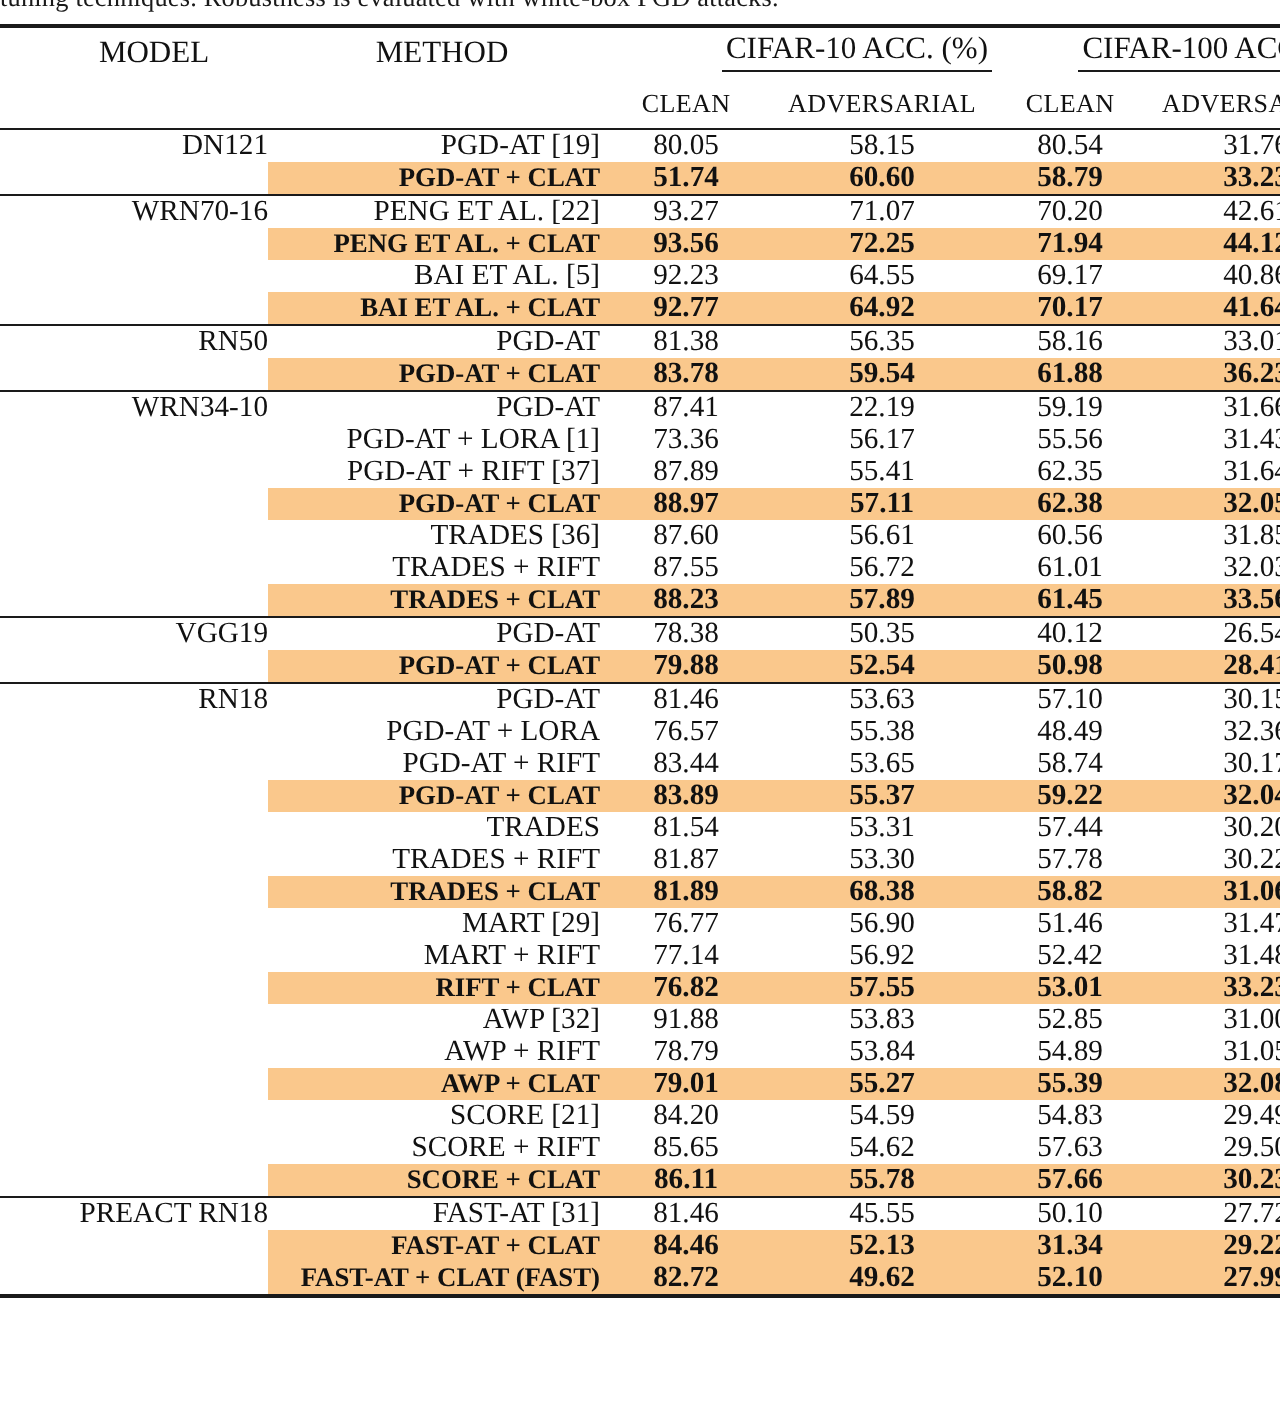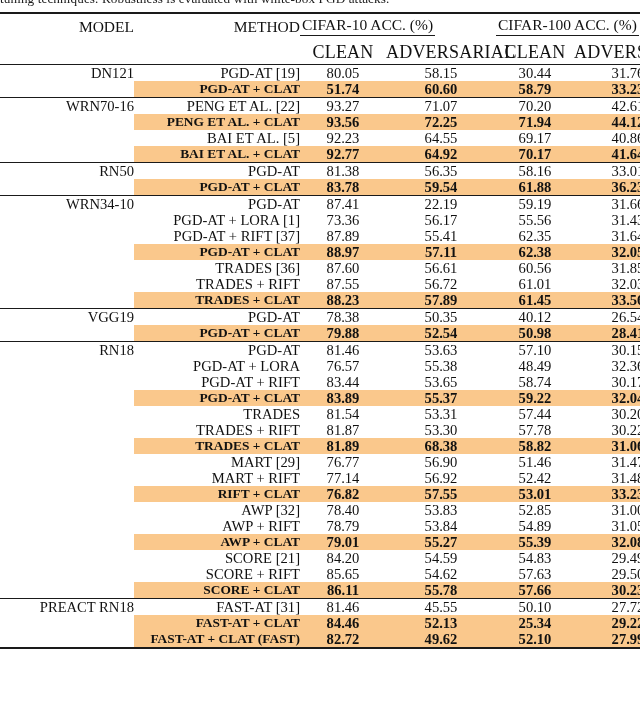--- a/index.html
+++ b/index.html
@@ -72,37 +72,37 @@
   }
 
   
   .hdr-main td {
     height: 25px;
     font-size: 15.5px;
     padding-top: 1px;
   }
   .hdr-main td.model-h,
   .hdr-main td.method-h {
-    text-align: right;
+    text-align: center;
     padding-left: 20px;
   }
   .hdr-main td.method-h { padding-left: 8px; }
   .hdr-main td.group-h {
-    text-align: left;
+    text-align: right;
   }
   .hdr-main td.group-h .grp-inner {
     display: inline-block;
     border-bottom: 1px solid #1a1a1a;
     padding: 0 2px 2px 2px;
     white-space: nowrap;
   }
 
   .hdr-sub td {
     height: 25px;
-    font-size: 18px;
+    font-size: 13px;
     text-align: center;
     letter-spacing: 0.2px;
     padding-bottom: 3px;
   }
 
   
   tr.data td {
     height: 16px;
     font-size: 14.6px;
   }
@@ -168,21 +168,21 @@
         <td>ADVERSARIAL</td>
       </tr>
       <tr class="rule-thin">
         <td colspan="6"></td>
       </tr>
       <tr class="data">
         <td class="model">DN121</td>
         <td class="method">PGD-AT [19]</td>
         <td class="num">80.05</td>
         <td class="num">58.15</td>
-        <td class="num">30.44</td>
+        <td class="num">80.54</td>
         <td class="num">31.76</td>
       </tr>
       <tr class="data hl">
         <td class="model"></td>
         <td class="method">PGD-AT + CLAT</td>
         <td class="num">51.74</td>
         <td class="num">60.60</td>
         <td class="num">58.79</td>
         <td class="num">33.23</td>
       </tr>
@@ -397,21 +397,21 @@
         <td class="model"></td>
         <td class="method">RIFT + CLAT</td>
         <td class="num">76.82</td>
         <td class="num">57.55</td>
         <td class="num">53.01</td>
         <td class="num">33.23</td>
       </tr>
       <tr class="data">
         <td class="model"></td>
         <td class="method">AWP [32]</td>
-        <td class="num">78.40</td>
+        <td class="num">91.88</td>
         <td class="num">53.83</td>
         <td class="num">52.85</td>
         <td class="num">31.00</td>
       </tr>
       <tr class="data">
         <td class="model"></td>
         <td class="method">AWP + RIFT</td>
         <td class="num">78.79</td>
         <td class="num">53.84</td>
         <td class="num">54.89</td>
@@ -458,21 +458,21 @@
         <td class="num">81.46</td>
         <td class="num">45.55</td>
         <td class="num">50.10</td>
         <td class="num">27.72</td>
       </tr>
       <tr class="data hl">
         <td class="model"></td>
         <td class="method">FAST-AT + CLAT</td>
         <td class="num">84.46</td>
         <td class="num">52.13</td>
-        <td class="num">25.34</td>
+        <td class="num">31.34</td>
         <td class="num">29.22</td>
       </tr>
       <tr class="data hl">
         <td class="model"></td>
         <td class="method">FAST-AT + CLAT (FAST)</td>
         <td class="num">82.72</td>
         <td class="num">49.62</td>
         <td class="num">52.10</td>
         <td class="num">27.99</td>
       </tr>

